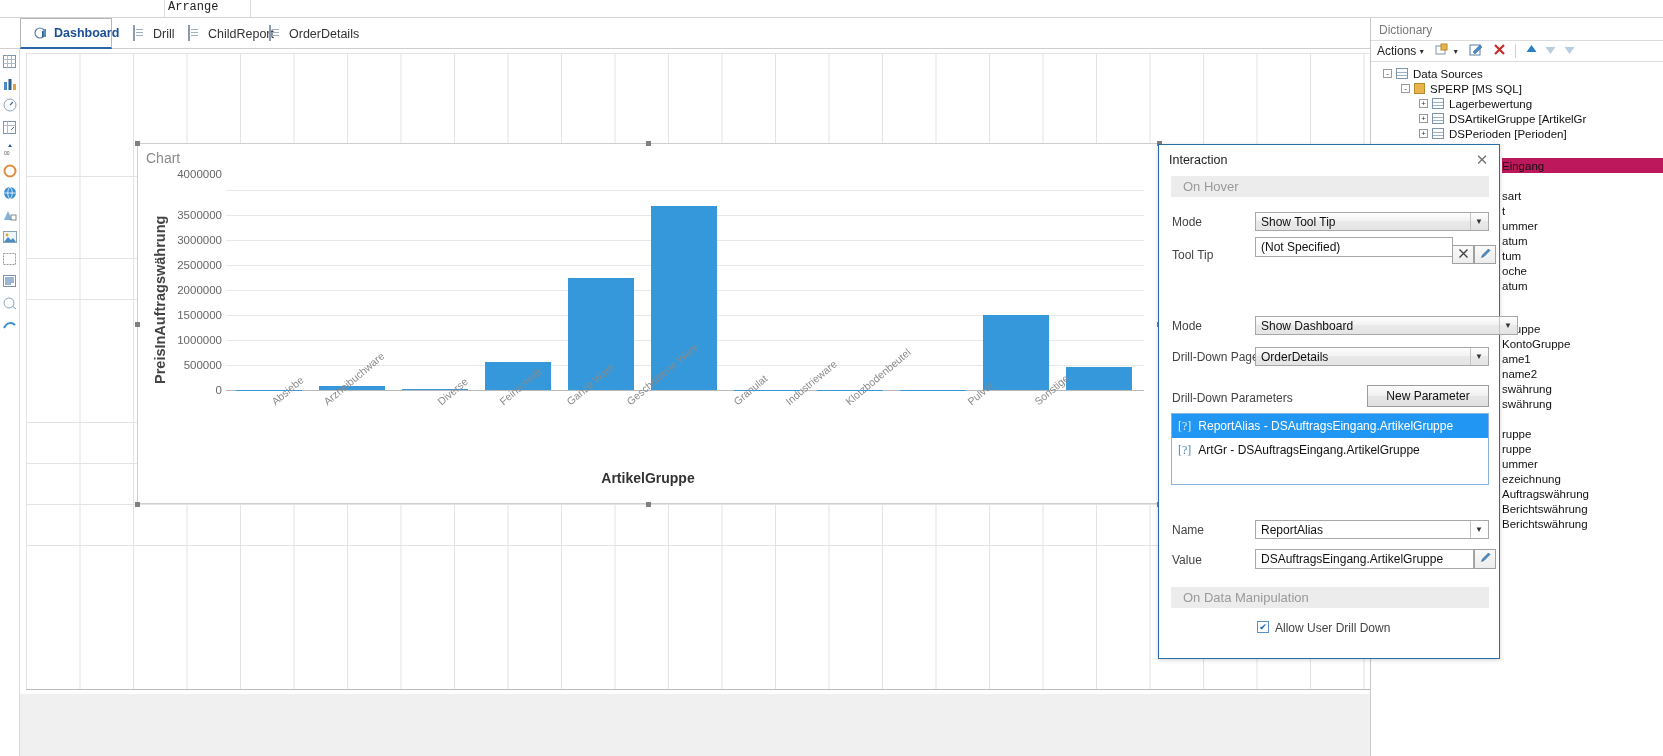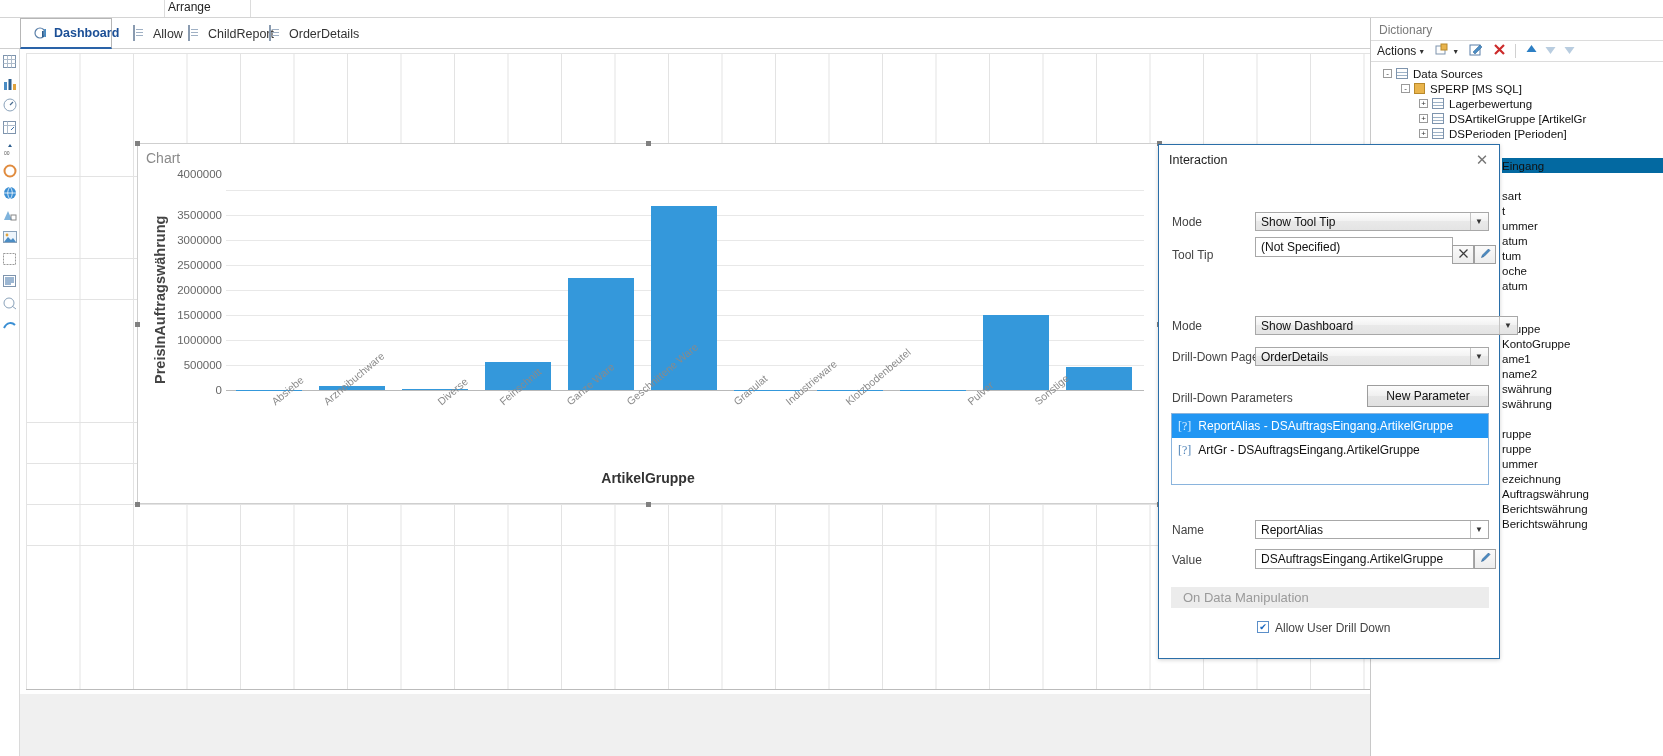--- a/index.html
+++ b/index.html
@@ -13,21 +13,21 @@
     overflow:hidden;
     position:relative;
   }
 
   
   #ribbon-strip {
     position:absolute; left:0; top:0; width:1663px; height:18px;
     background:#ffffff;
   }
   #ribbon-strip .arrange-label {
-    position:absolute; left:168px; top:0px; font-size:12px; color:#222;
+    position:absolute; left:168px; top:0px; font-size:12px; color:#222;font-family:Liberation Mono, monospace;
   }
   #ribbon-strip .sep-v {
     position:absolute; top:0; width:1px; height:18px; background:#dcdcdc;
   }
   #ribbon-strip .underline {
     position:absolute; left:0; top:17px; width:1663px; height:1px; background:#d4d4d4;
   }
 
   
   #tabbar {
@@ -216,21 +216,21 @@
   .tbl-ico {
     width:12px; height:11px; border:1px solid #7e94ad; background:#fdfdfd; margin-right:5px; flex:none;
     position:relative;
   }
   .tbl-ico:before { content:""; position:absolute; left:0; top:3px; width:10px; height:1px; background:#9db2c7;
     box-shadow:0 3px 0 #9db2c7; }
   .db-ico {
     width:11px; height:11px; background:#e9b44c; border:1px solid #b9892a; margin-right:5px; flex:none;
   }
   .field-row { height:15px; font-size:11.5px; color:#111; display:flex; align-items:center; white-space:nowrap; }
-  .field-row.hl { background:#0369a1; }
+  .field-row.hl { background:#be185d; }
 </style>
 </head>
 <body>
 
 <div id="ribbon-strip">
   <div class="sep-v" style="left:164px"></div>
   <div class="arrange-label">Arrange</div>
   <div class="sep-v" style="left:250px"></div>
   <div class="underline"></div>
 </div>
@@ -242,21 +242,21 @@
         <circle cx="6" cy="7" r="5" fill="none" stroke="#5a7fa8" stroke-width="1.2"></circle>
         <rect x="8" y="5" width="1.8" height="6" fill="#2d5e8e"></rect>
         <rect x="10.2" y="3" width="1.8" height="8" fill="#4a8cc4"></rect>
       </svg>
     </span>
     <span>Dashboard</span>
   </div>
 
   <div class="tab" style="left:120px">
     <span class="ticon"><span class="doc-ico"></span></span>
-    <span>Allow</span>
+    <span>Drill</span>
   </div>
 
   <div class="tab" style="left:175px">
     <span class="ticon"><span class="doc-ico"></span></span>
     <span>ChildReport</span>
   </div>
 
   <div class="tab" style="left:256px">
     <span class="ticon"><span class="doc-ico"></span></span>
     <span>OrderDetails</span>
@@ -522,20 +522,21 @@
     <div class="field-row">Auftragswährung</div>
     <div class="field-row">Berichtswährung</div>
     <div class="field-row">Berichtswährung</div>
   </div>
 </div>
 
 <div id="interaction">
   <div class="dlg-title">Interaction</div>
   <div class="dlg-close">✕</div>
 
+  <div class="section-head" style="top:31px">On Hover</div>
 
   <div class="fld-label" style="left:13px;top:70px">Mode</div>
   <div class="combo" style="left:96px;top:67px;width:234px">
     <span>Show Tool Tip</span>
     <span class="arrow">▼</span>
   </div>
 
   <div class="fld-label" style="left:13px;top:103px">Tool Tip</div>
   <div class="txtbox" style="left:96px;top:92px;width:198px">
     <span>(Not Specified)</span>

